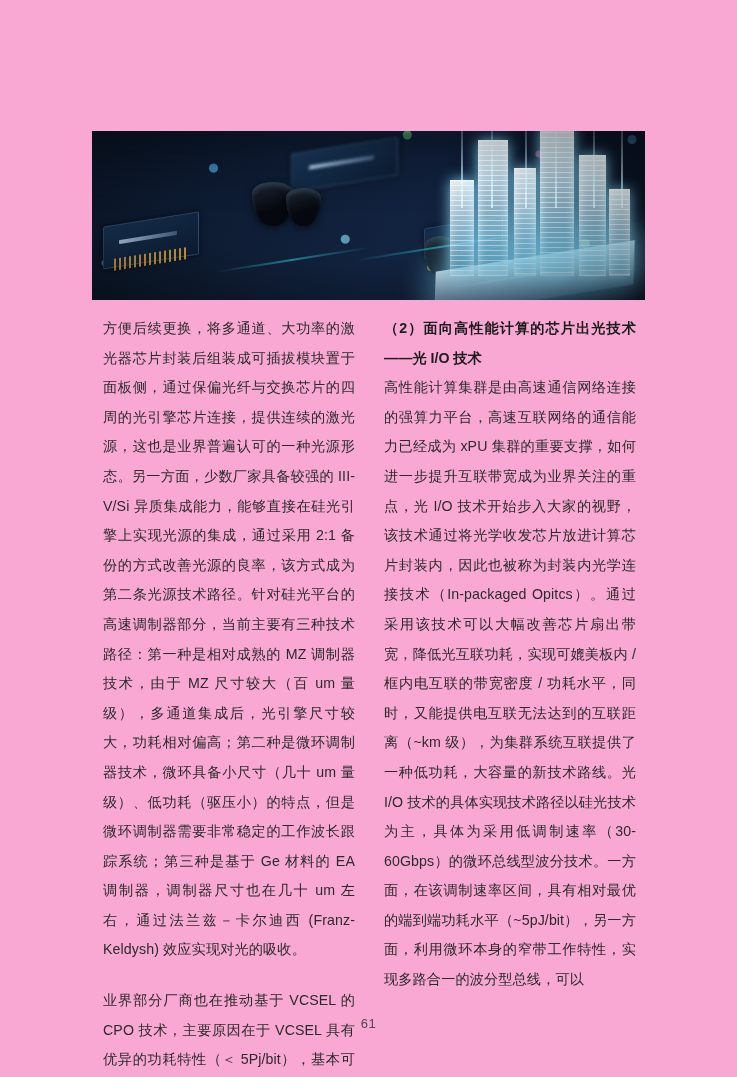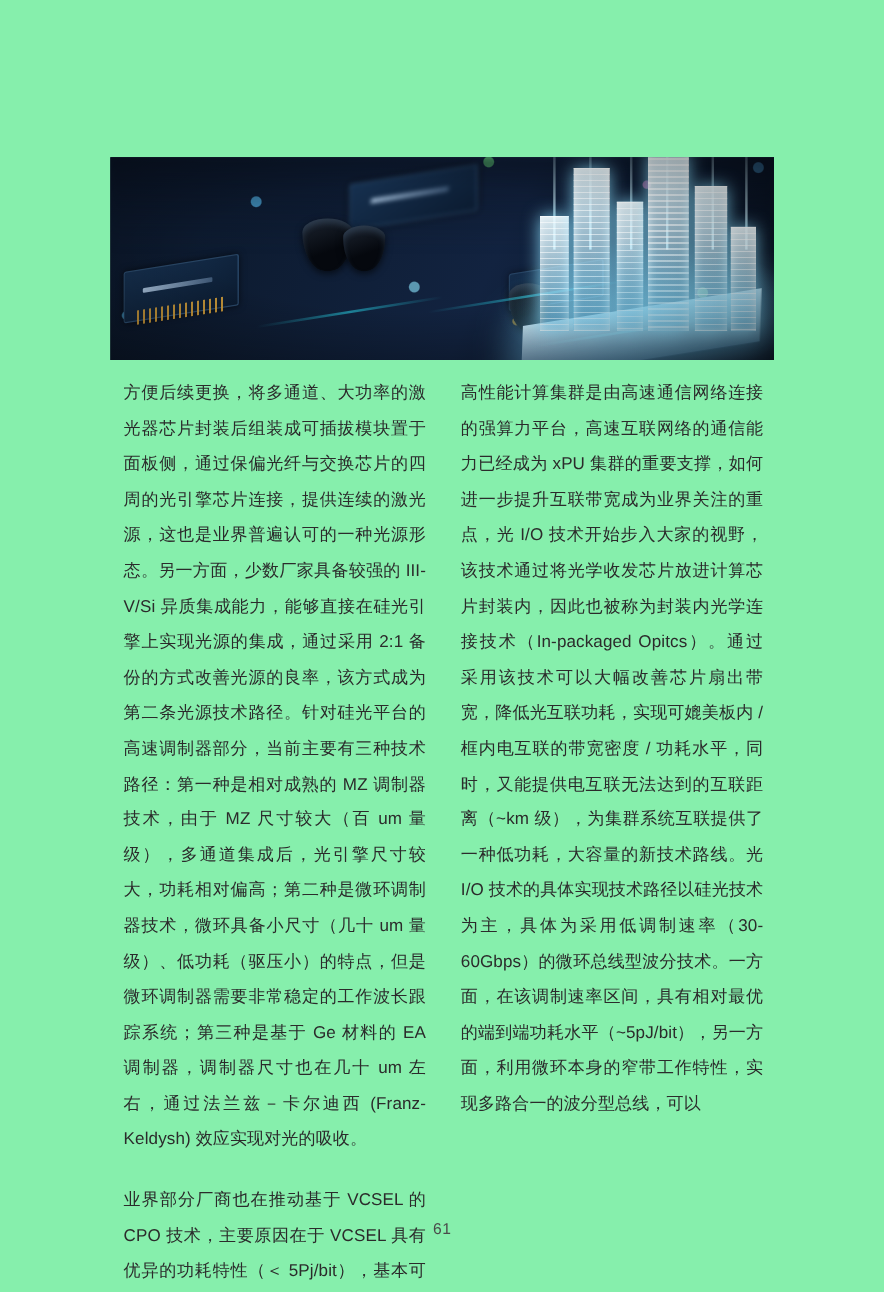--- a/index.html
+++ b/index.html
@@ -11,21 +11,21 @@
     width: 737px;
     height: 1077px;
     position: relative;
     font-family: "Liberation Sans", "DejaVu Sans", sans-serif;
     overflow: hidden;
   }
 
   .page {
     position: absolute;
     inset: 0;
-    background: #86efac;
+    background: #f9a8d4;
   }
 
   
   .figure {
     position: absolute;
     left: 92px;
     top: 131px;
     width: 553px;
     height: 169px;
     overflow: hidden;
@@ -239,20 +239,21 @@
   </div>
 
   <div class="columns">
 
     <div class="col col-left">
       <p class="para">方便后续更换，将多通道、大功率的激光器芯片封装后组装成可插拔模块置于面板侧，通过保偏光纤与交换芯片的四周的光引擎芯片连接，提供连续的激光源，这也是业界普遍认可的一种光源形态。另一方面，少数厂家具备较强的 III-V/Si 异质集成能力，能够直接在硅光引擎上实现光源的集成，通过采用 2:1 备份的方式改善光源的良率，该方式成为第二条光源技术路径。针对硅光平台的高速调制器部分，当前主要有三种技术路径：第一种是相对成熟的 MZ 调制器技术，由于 MZ 尺寸较大（百 um 量级），多通道集成后，光引擎尺寸较大，功耗相对偏高；第二种是微环调制器技术，微环具备小尺寸（几十 um 量级）、低功耗（驱压小）的特点，但是微环调制器需要非常稳定的工作波长跟踪系统；第三种是基于 Ge 材料的 EA 调制器，调制器尺寸也在几十 um 左右，通过法兰兹－卡尔迪西 (Franz-Keldysh) 效应实现对光的吸收。</p>
       <p class="para">业界部分厂商也在推动基于 VCSEL 的 CPO 技术，主要原因在于 VCSEL 具有优异的功耗特性（＜ 5Pj/bit），基本可满足 100m 以内的互联需求，后续通过器件进一步升级为少模或单模的 VCSEL，也有望能够实现 km 级互联长度。当前，VCSEL 较为成熟的器件为 25GBd 量级，后续</p>
     </div>
 
     <div class="col col-right">
+      <h3 class="heading">（2）面向高性能计算的芯片出光技术——光 I/O 技术</h3>
       <p class="para">高性能计算集群是由高速通信网络连接的强算力平台，高速互联网络的通信能力已经成为 xPU 集群的重要支撑，如何进一步提升互联带宽成为业界关注的重点，光 I/O 技术开始步入大家的视野，该技术通过将光学收发芯片放进计算芯片封装内，因此也被称为封装内光学连接技术（In-packaged Opitcs）。通过采用该技术可以大幅改善芯片扇出带宽，降低光互联功耗，实现可媲美板内 / 框内电互联的带宽密度 / 功耗水平，同时，又能提供电互联无法达到的互联距离（~km 级），为集群系统互联提供了一种低功耗，大容量的新技术路线。光 I/O 技术的具体实现技术路径以硅光技术为主，具体为采用低调制速率（30-60Gbps）的微环总线型波分技术。一方面，在该调制速率区间，具有相对最优的端到端功耗水平（~5pJ/bit），另一方面，利用微环本身的窄带工作特性，实现多路合一的波分型总线，可以</p>
     </div>
 
   </div>
 
   <div class="page-number">61</div>
 
 </div>
 
 </body></html>

